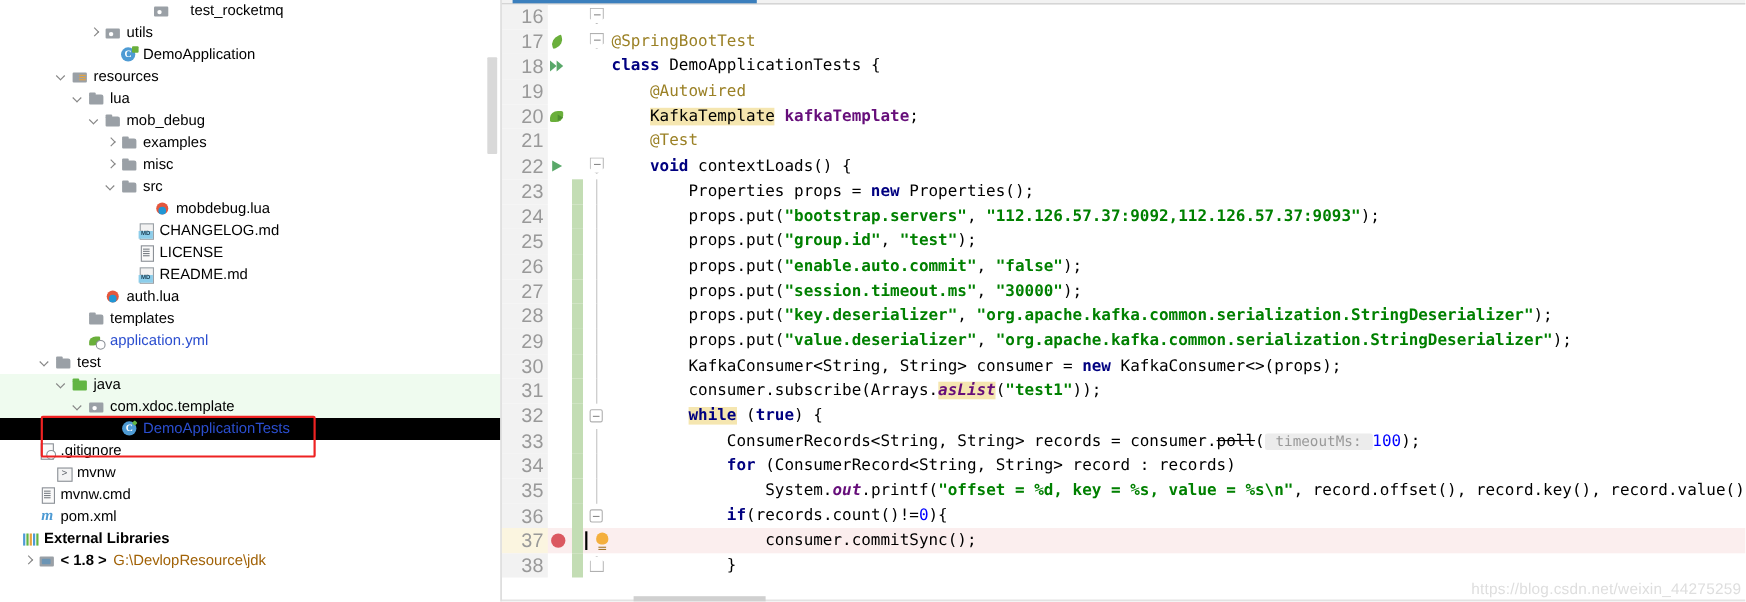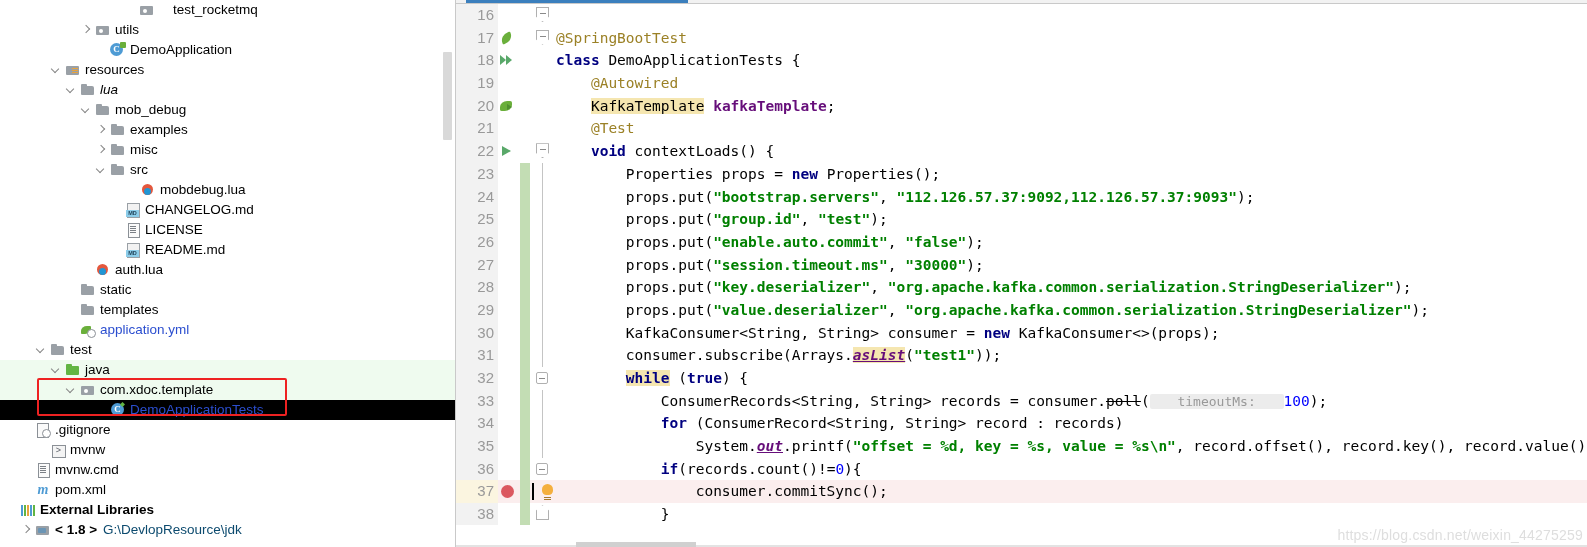--- a/index.html
+++ b/index.html
@@ -303,21 +303,21 @@
   }
   .ic-jdk::after {
     content: "";
     position: absolute; left: 3px; top: 6px;
     width: 8px; height: 5px;
     background: #6b95b5;
     border-radius: 1px;
   }
   .tree-label { color: #000000; }
   .tree-label.blue { color: #2b4ecf; }
-  .tree-label.grey { color: #0c4a6e; }
+  .tree-label.grey { color: #a16207; }
   .tree-label.bold { font-weight: bold; }
 
   #tree-scrollbar {
     position: absolute;
     right: 3px;
     top: 52px;
     width: 9px;
     height: 88px;
     background: #d9d9d9;
     border-radius: 1px;
@@ -368,21 +368,21 @@
     font-size: 14.5px;
   }
   .line.hl { background: #fbeeee; }
   .gutter-num {
     position: absolute;
     left: 0; top: 0;
     width: 38px;
     text-align: right;
     color: #999999;
     font-family: "Liberation Sans", sans-serif;
-    font-size: 15px;
+    font-size: 18px;
   }
   .gutter-bg {
     position: absolute;
     left: 0; top: 0;
     width: 42px; height: 100%;
     background: #f2f2f2;
   }
   .line.hl .gutter-bg { background: #fbf5e0; }
   .gutter-icon {
     position: absolute;
@@ -513,28 +513,28 @@
     clip-path: polygon(0 35%, 50% 0, 100% 35%, 100% 100%, 0 100%);
   }
 
   
   .kw { color: #000080; font-weight: bold; }
   .anno { color: #9b8126; }
   .str { color: #008000; font-weight: bold; }
   .num { color: #0000ff; }
   .plain { color: #000000; }
   .field { color: #660e7a; font-weight: bold; }
-  .static-it { color: #660e7a; font-style: italic; font-weight: bold; text-decoration: underline; }
+  .static-it { color: #660e7a; font-style: italic; font-weight: bold; }
   .hlsym { background: #f5e6b0; }
   .param-hint {
     background: #ececec;
     color: #999999;
     font-size: 13px;
     border-radius: 2px;
-    padding: 0 20px;
+    padding: 0 2px;
   }
   .deprecated { text-decoration: line-through; }
 
   #watermark {
     position: absolute;
     right: 4px; bottom: 4px;
     color: #dedede;
     font-size: 14px;
     font-family: "Liberation Sans", sans-serif;
     letter-spacing: 0.2px;
@@ -573,21 +573,21 @@
         <div class="tree-row" style="padding-left: 96px;">
           <span class="arrow "></span>
           <span class="ticon ic-class-spring"></span>
           <span class="tree-label">DemoApplication</span>
         </div>
         <div class="tree-row" style="padding-left: 51px;">
           <span class="arrow down"></span>
           <span class="ticon ic-folder-res"></span>
           <span class="tree-label">resources</span>
         </div>
-        <div class="tree-row" style="padding-left: 66px; font-style: italic;">
+        <div class="tree-row" style="padding-left: 66px;">
           <span class="arrow down"></span>
           <span class="ticon ic-folder"></span>
           <span class="tree-label">lua</span>
         </div>
         <div class="tree-row" style="padding-left: 81px;">
           <span class="arrow down"></span>
           <span class="ticon ic-folder"></span>
           <span class="tree-label">mob_debug</span>
         </div>
         <div class="tree-row" style="padding-left: 96px;">
@@ -622,25 +622,20 @@
         </div>
         <div class="tree-row" style="padding-left: 111px;">
           <span class="arrow "></span>
           <span class="ticon ic-md"></span>
           <span class="tree-label">README.md</span>
         </div>
         <div class="tree-row" style="padding-left: 81px;">
           <span class="arrow "></span>
           <span class="ticon ic-lua"></span>
           <span class="tree-label">auth.lua</span>
-        </div>
-        <div class="tree-row" style="padding-left: 66px;">
-          <span class="arrow "></span>
-          <span class="ticon ic-folder"></span>
-          <span class="tree-label">static</span>
         </div>
         <div class="tree-row" style="padding-left: 66px;">
           <span class="arrow "></span>
           <span class="ticon ic-folder"></span>
           <span class="tree-label">templates</span>
         </div>
         <div class="tree-row" style="padding-left: 66px;">
           <span class="arrow "></span>
           <span class="ticon ic-yml"></span>
           <span class="tree-label blue">application.yml</span>

